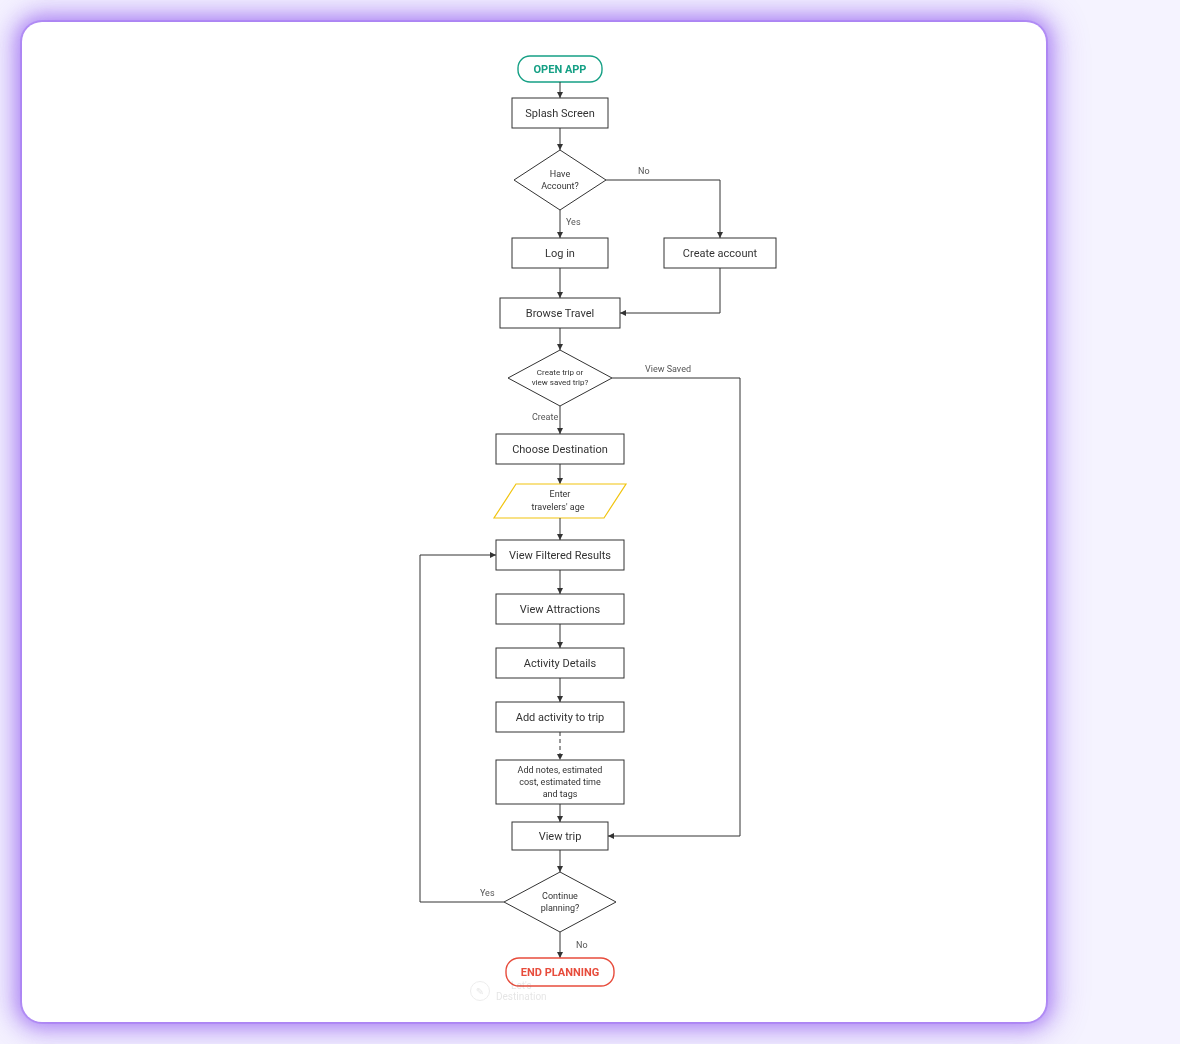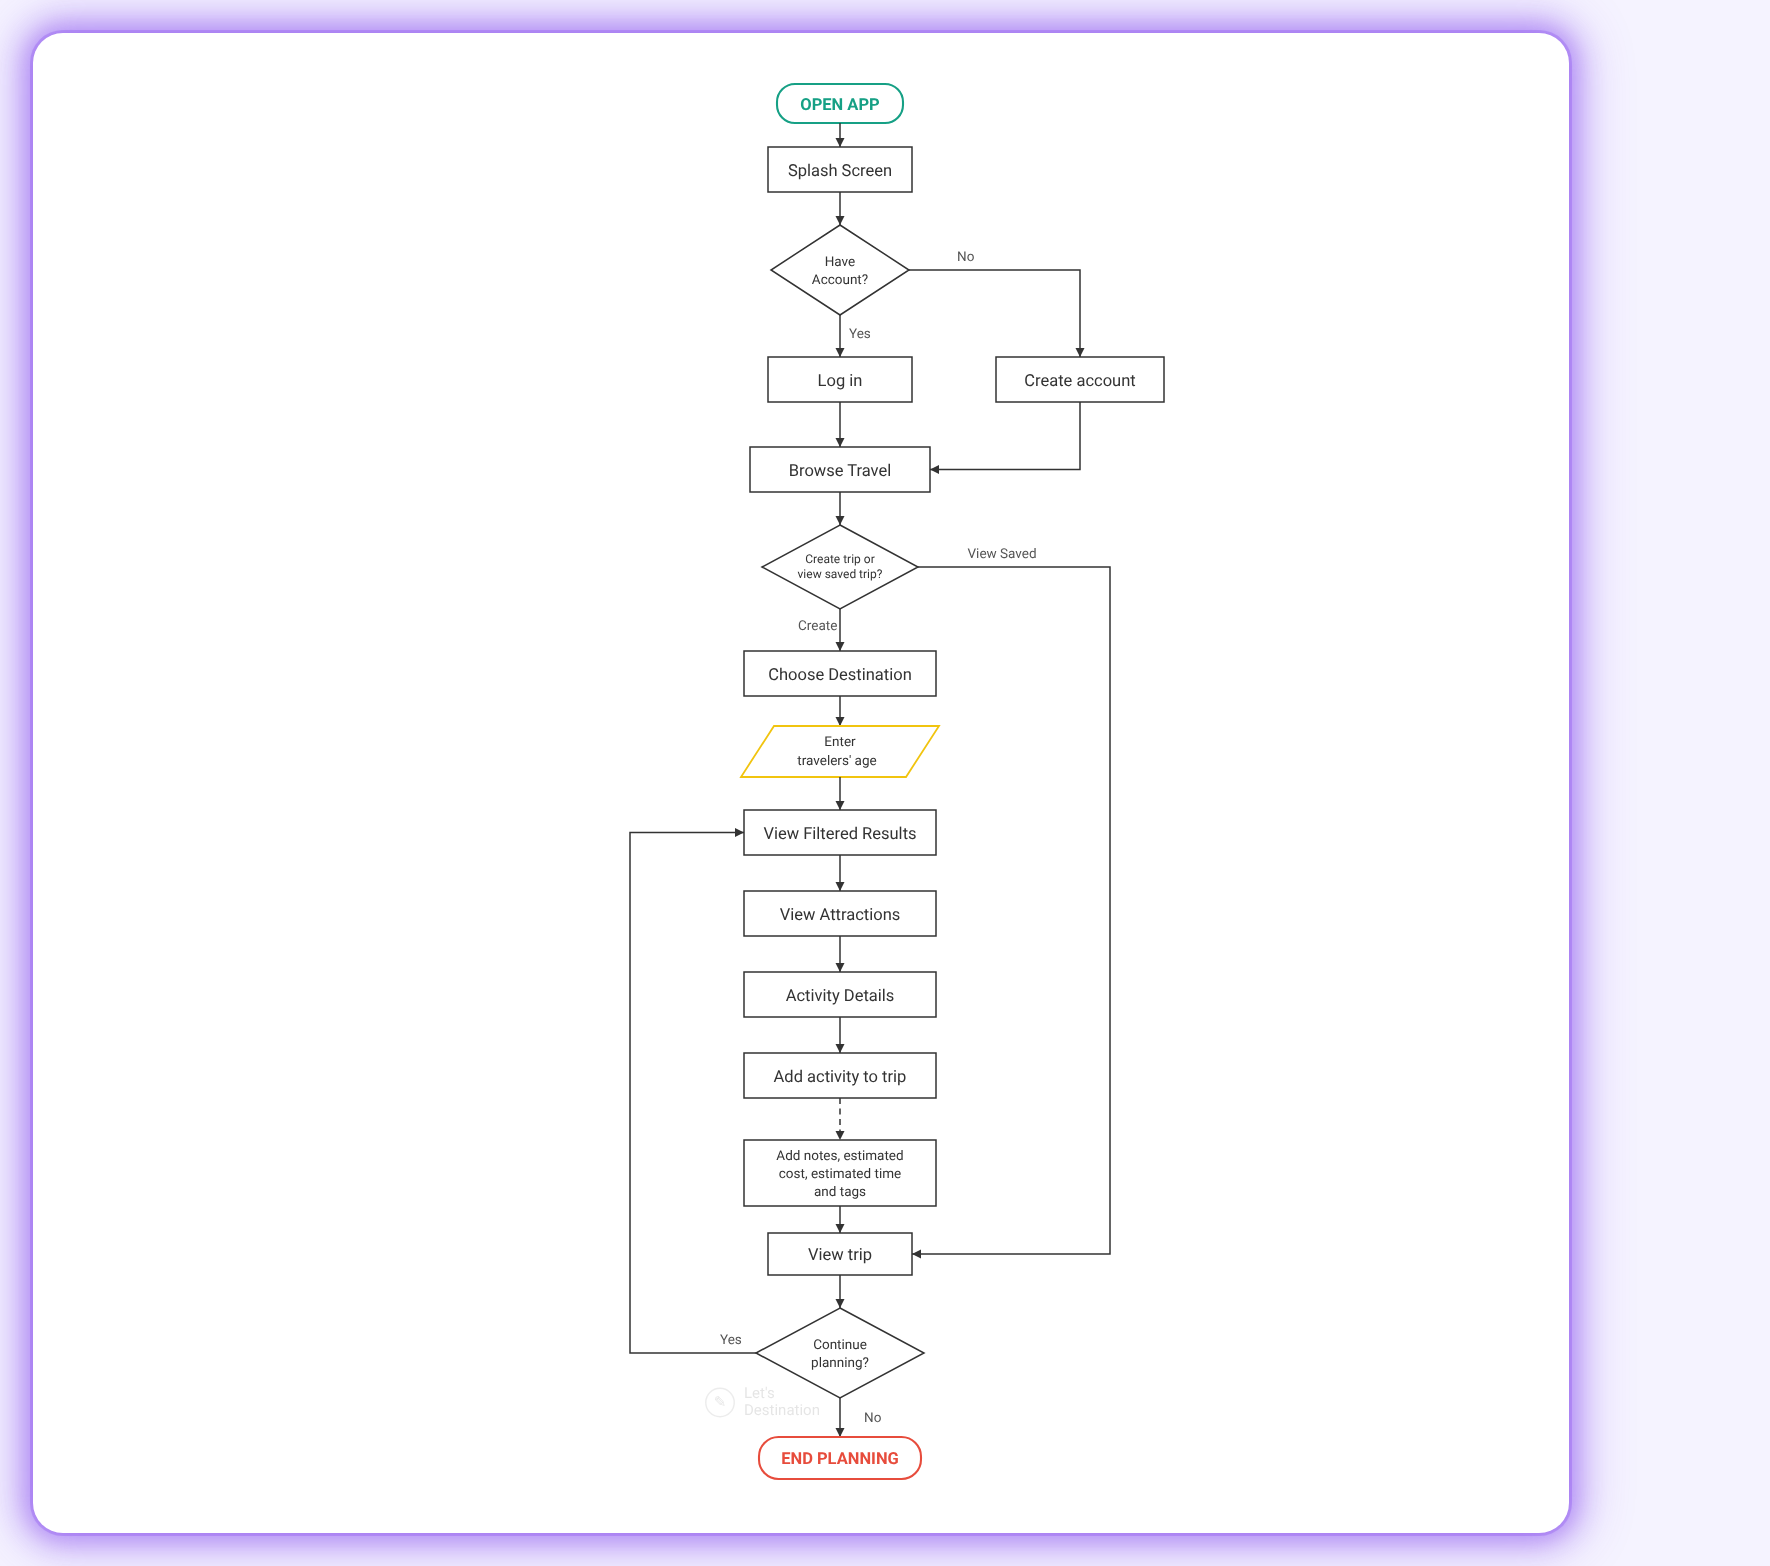--- a/index.html
+++ b/index.html
@@ -10,21 +10,21 @@
   .box-text{font-size:11px;fill:#333;text-anchor:middle;}
   .box-text-sm{font-size:9px;fill:#333;text-anchor:middle;}
   .lbl{font-size:9px;fill:#555;}
   .terminator-start text{fill:#16a085;font-weight:700;font-size:11px;}
   .terminator-end text{fill:#e74c3c;font-weight:700;font-size:11px;}
   .process rect{fill:#fff;stroke:#333;stroke-width:1;}
   .decision polygon{fill:#fff;stroke:#333;stroke-width:1;}
   .io polygon{fill:#fff;stroke:#f1c40f;stroke-width:1.2;}
   .arrow{stroke:#333;stroke-width:1;fill:none;marker-end:url(#ah);}
   .arrow-dash{stroke:#333;stroke-width:1;fill:none;stroke-dasharray:4 3;marker-end:url(#ah);}
-  .watermark{position:absolute;left:430px;top:884px;opacity:.15;font-size:10px;color:#555;display:flex;align-items:center;gap:6px;}
+  .watermark{position:absolute;left:430px;top:940px;opacity:.15;font-size:10px;color:#555;display:flex;align-items:center;gap:6px;text-align:center;}
   .watermark .circ{width:18px;height:18px;border:1px solid #888;border-radius:50%;display:flex;align-items:center;justify-content:center;font-size:10px;}
 </style>
 </head>
 <body>
 
 <div class="stage">
   <div class="glow"></div>
   <div class="canvas">
     <svg viewBox="0 0 1100 964" width="1100" height="964">
       <defs>

